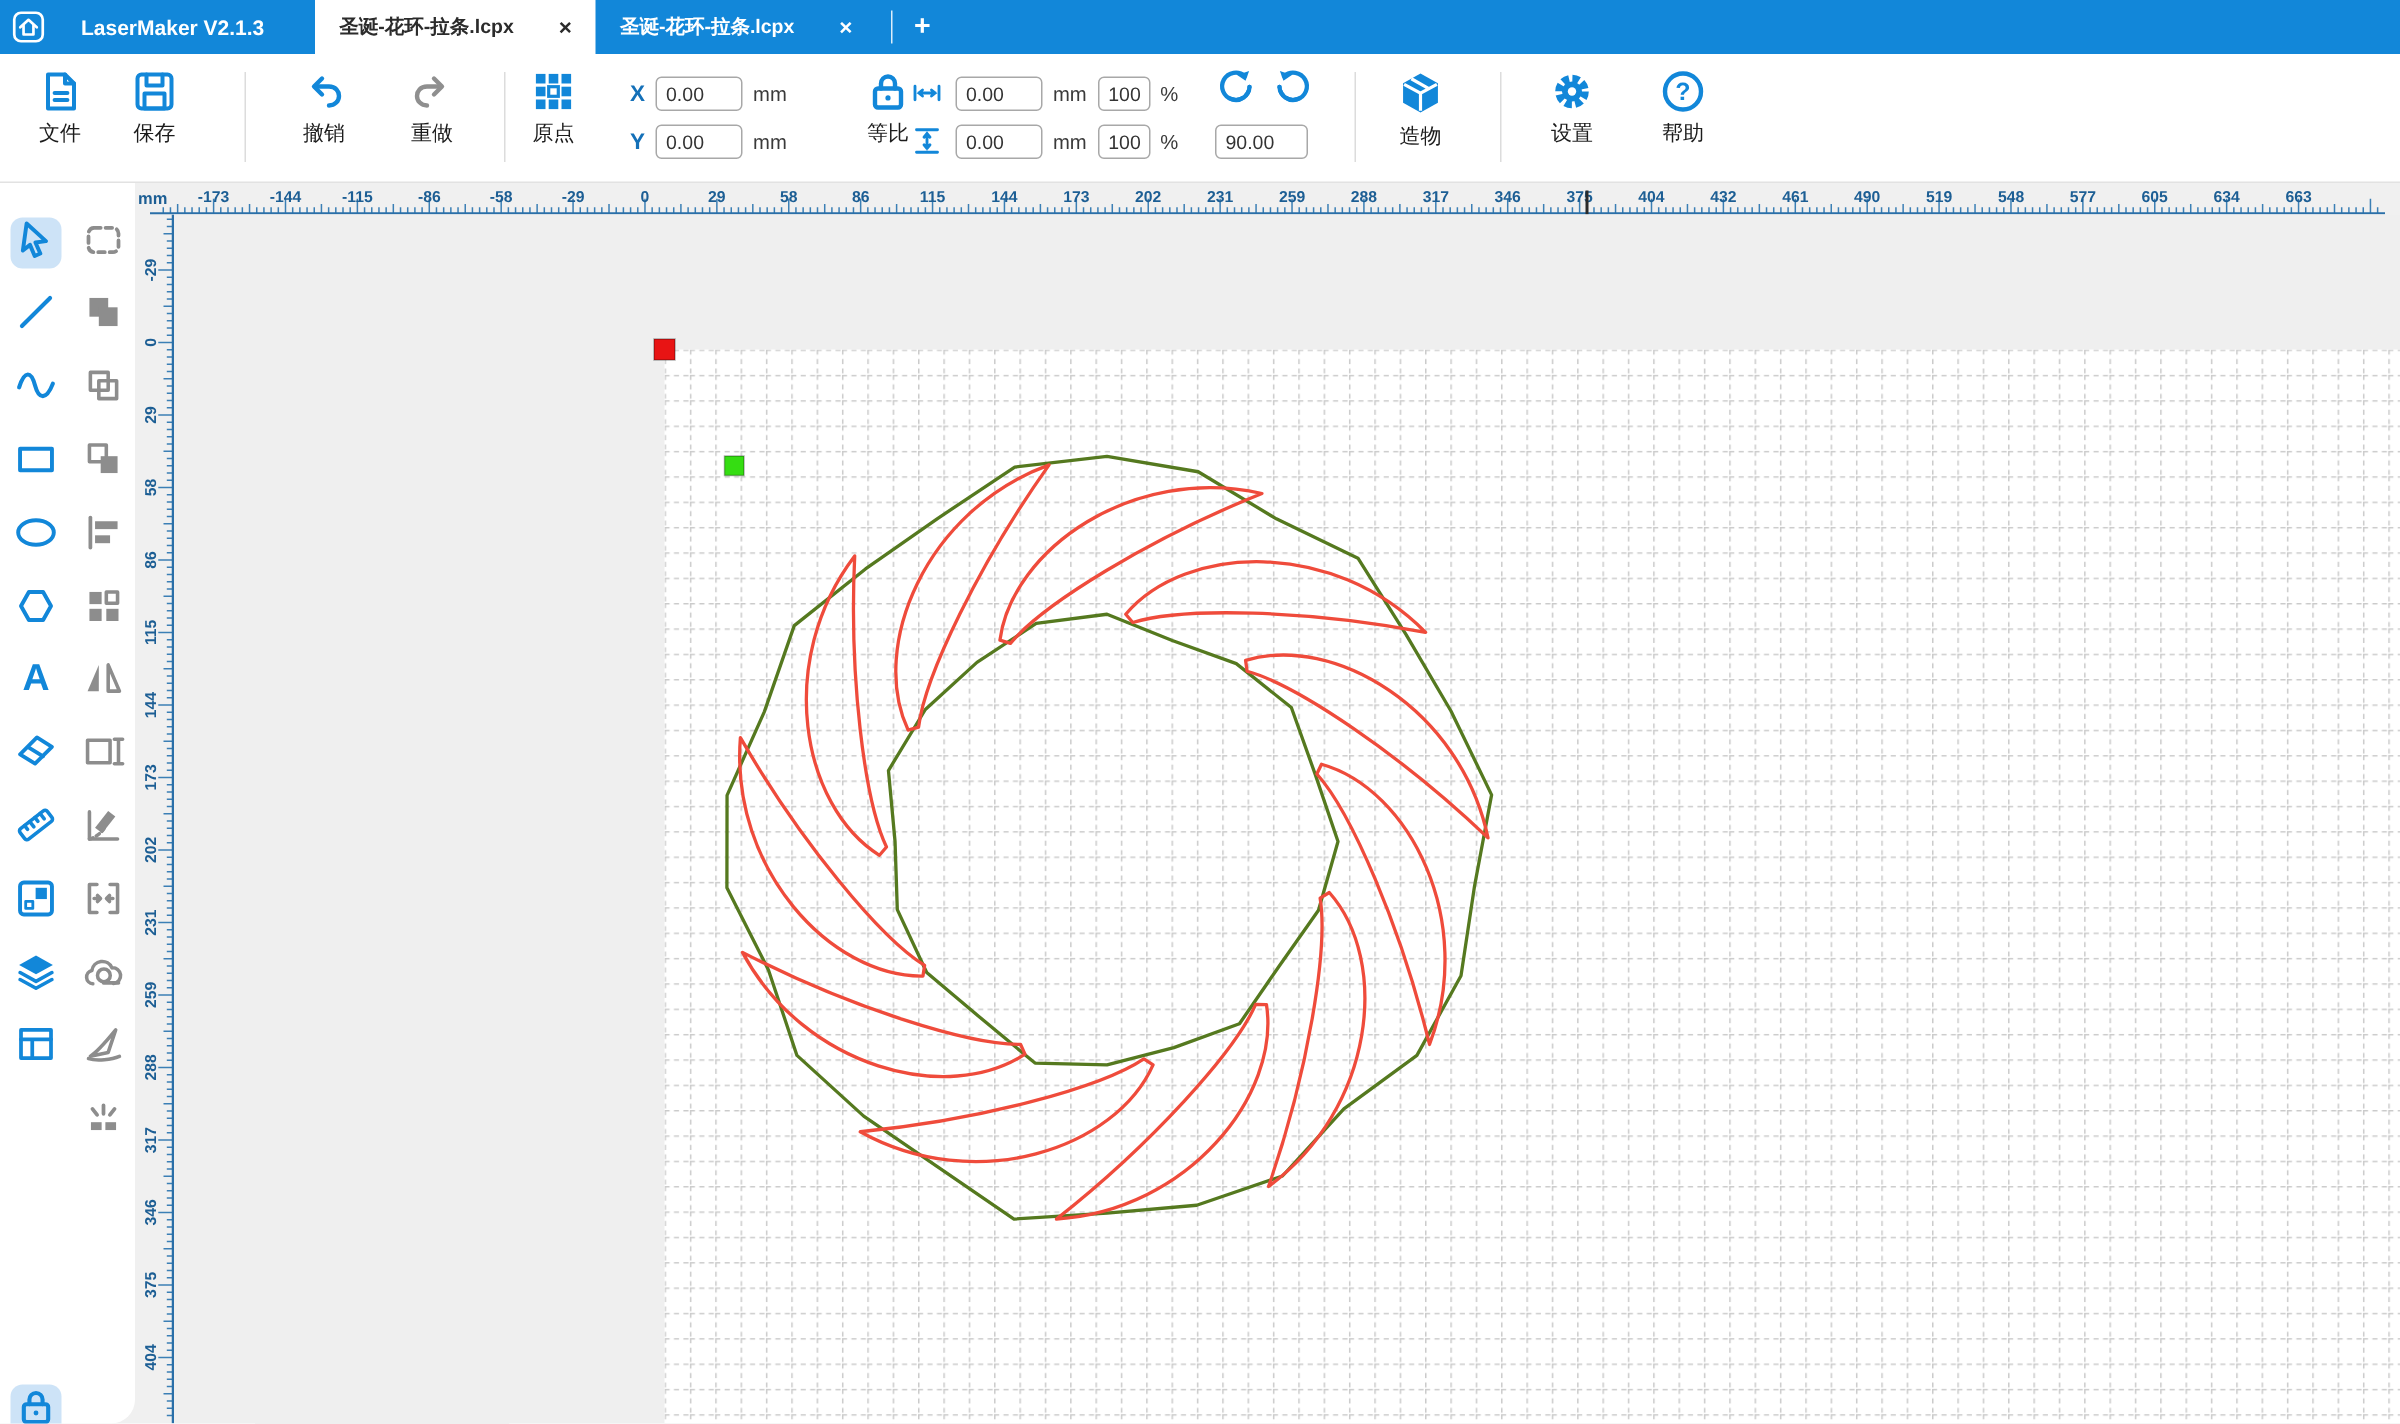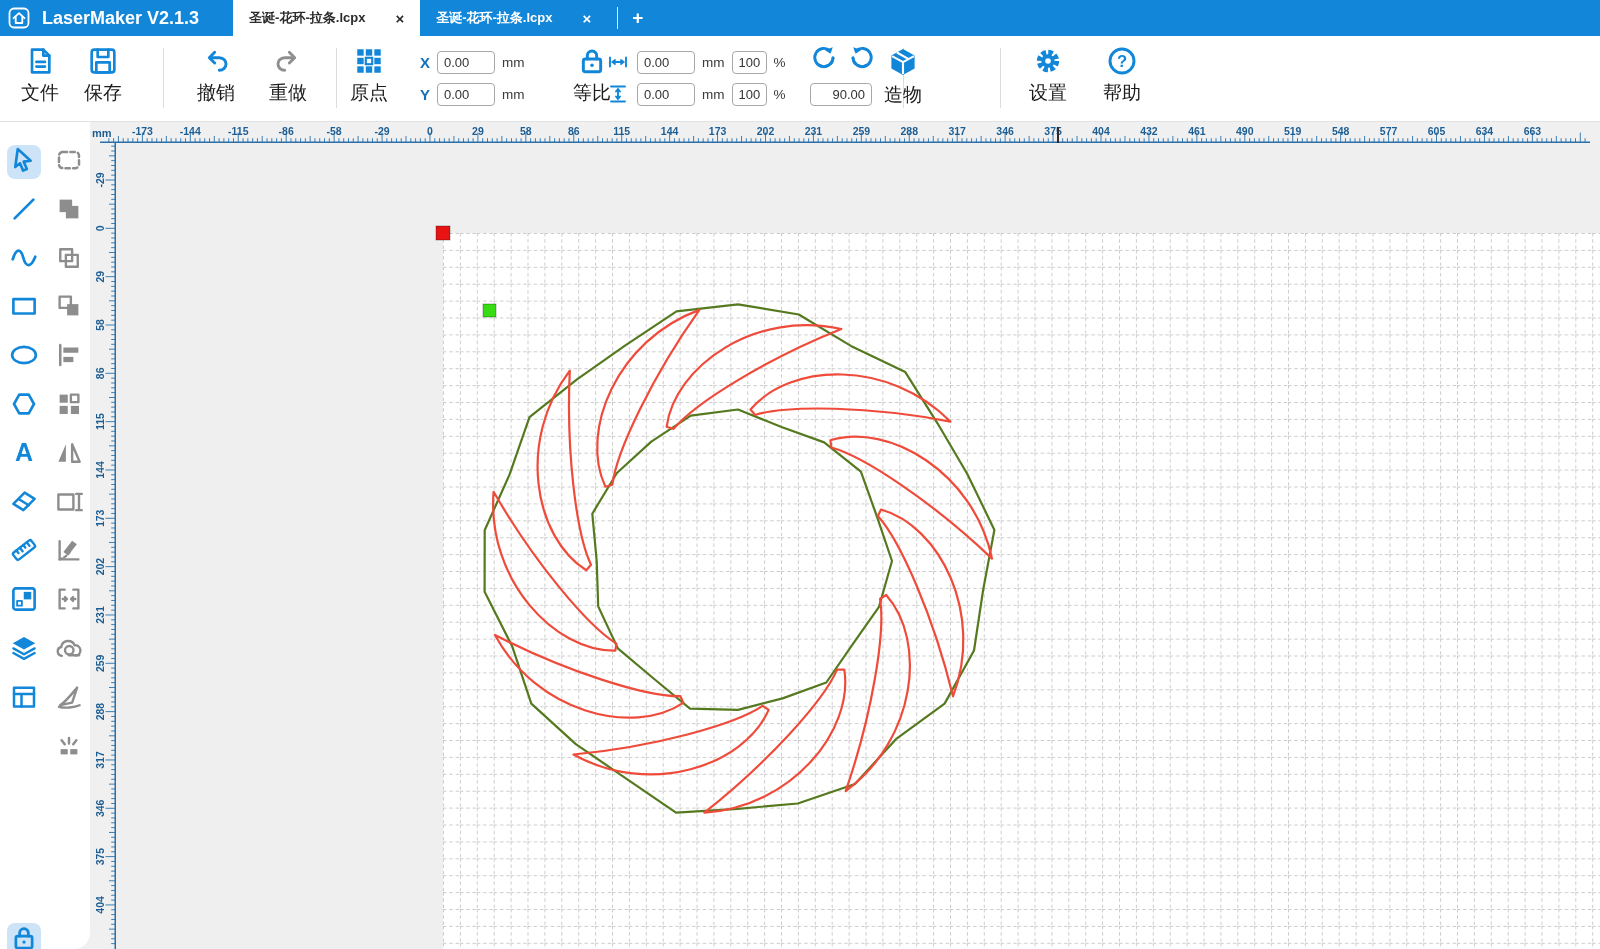--- a/index.html
+++ b/index.html
@@ -2,40 +2,40 @@
 <html><head>
 <meta charset="utf-8">
 <style>
   *{box-sizing:border-box;margin:0;padding:0}
   html,body{width:1600px;height:949px;overflow:hidden}
   body{position:relative;font-family:"Liberation Sans",sans-serif;background:#f0f0f0}
 
   
   .topbar{position:absolute;left:0;top:0;width:1600px;height:36px;background:#1287d9;display:flex;align-items:center;color:#fff}
   .homebtn{width:38px;height:36px;display:flex;align-items:center;justify-content:center;cursor:pointer}
-  .apptitle{font-weight:bold;font-size:18px;margin:0 34px 0 4px;white-space:nowrap}
+  .apptitle{font-weight:bold;font-size:14px;margin:0 34px 0 16px;white-space:nowrap}
   .tab{height:36px;display:flex;align-items:center;padding:0 16px;font-weight:bold;font-size:13px;cursor:pointer;white-space:nowrap}
   .tab .tlabel{margin-right:30px}
   .tab.active{background:#fff;color:#2b2b2b}
   .tab .closex{font-size:15px;line-height:1;cursor:pointer}
   .tabsep{width:1px;height:22px;background:rgba(255,255,255,.85);margin:0 4px 0 10px}
   .plusbtn{font-size:19px;font-weight:bold;padding:0 10px;cursor:pointer}
 
   
   .toolbar{position:absolute;left:0;top:36px;width:1600px;height:86px;background:#fff;border-bottom:1px solid #e2e2e2}
   .tbtn{position:absolute;width:64px;top:9px;text-align:center;color:#1287d9;cursor:pointer}
   .tbtn svg{display:block;margin:0 auto}
-  .tbtn .lbl{font-size:19px;color:#1c1c1c;margin-top:3px}
+  .tbtn .lbl{font-size:14px;color:#1c1c1c;margin-top:3px}
   .tbtn.gray{color:#8f8f8f}
   .sep{position:absolute;top:12px;height:60px;width:1px;background:#dcdcdc}
   .fldrow{position:absolute;display:flex;align-items:center;gap:7px;height:24px}
   .fldlabel{color:#1470b8;font-weight:bold;font-size:15px}
   input.num{width:58px;height:23px;border:1px solid #a8a8a8;border-radius:4px;font:13px "Liberation Sans",sans-serif;padding:0 6px;color:#333;background:#fff}
   input.pct{width:35px}
-  input.rot{width:62px;text-align:right}
+  input.rot{width:62px;text-align:left}
   .unit{color:#3a3a3a;font-size:13.5px}
   .icn{color:#1287d9;display:flex;align-items:center}
 
   
   .sidebar{position:absolute;top:122px;left:0;width:90px;height:827px;background:#fff;border-bottom-right-radius:16px}
   .tool{position:absolute;width:34px;height:34px;display:flex;align-items:center;justify-content:center;border-radius:8px;color:#1287d9;cursor:pointer}
   .tool.gray{color:#8d8d8d}
   .tool.active{background:#cde3f7}
 
   
@@ -182,21 +182,21 @@
         <path d="M4.2 3.4 L6.1 8.6 L10.6 5.6 Z" fill="currentColor" stroke="none"></path>
       </svg>
     </span>
   </div>
   <div class="fldrow" style="left:810px;top:46px">
     <input class="num rot" value="90.00" style="">
   </div>
 
   <div class="sep" style="left:903px"></div>
 
-  <div class="tbtn" style="left:871px">
+  <div class="tbtn" style="left:915px">
     <svg viewBox="0 0 24 24" width="34" height="34">
       <path d="M12 2.8 L20.2 7.4 V16.6 L12 21.2 L3.8 16.6 V7.4 Z" fill="currentColor" stroke="none"></path>
       <path d="M4.3 7.9 L12 12.1 L19.7 7.9 M12 12.1 V20.4 M7.7 5.3 L15.7 9.8" stroke="#fff" stroke-width="1.5" fill="none"></path>
     </svg>
     <div class="lbl">造物</div>
   </div>
 
   <div class="sep" style="left:1000px"></div>
 
   <div class="tbtn" style="left:1016px">

